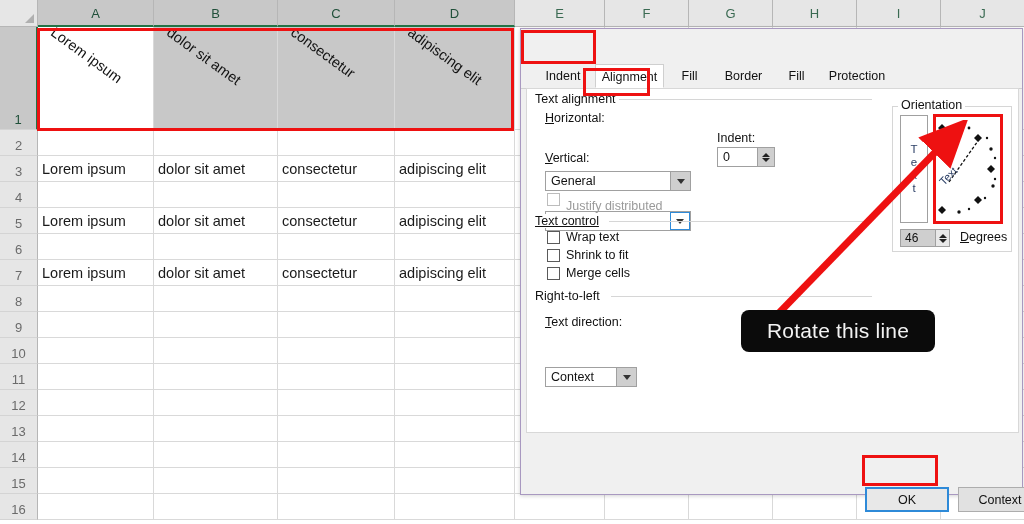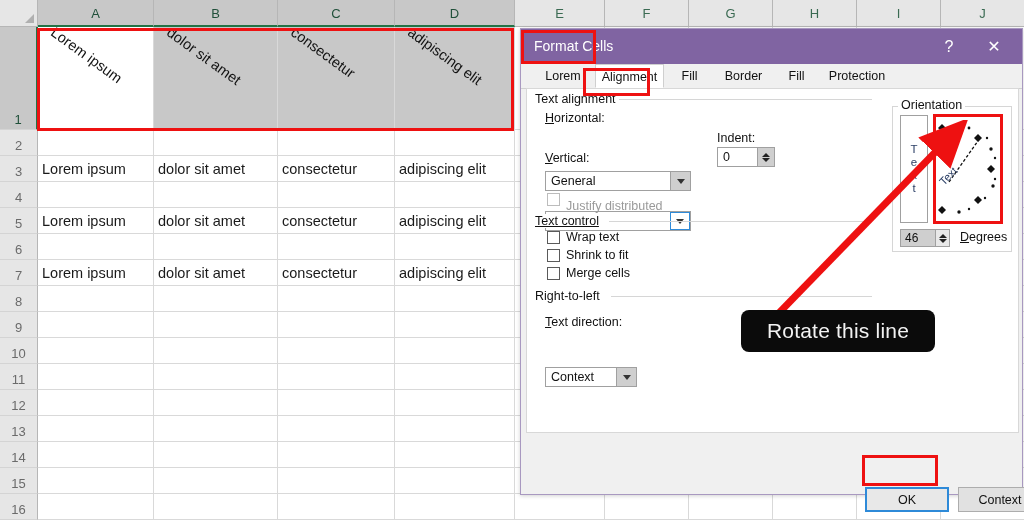--- a/index.html
+++ b/index.html
@@ -352,28 +352,23 @@
         <div class="gcell" style="width: 84px;"></div>
         <div class="gcell" style="width: 84px;"></div>
       </div>
     </div>
 
   <div class="annot" style="left:37px;top:28px;width:477px;height:103px;"></div>
 </div>
 
 <div id="dlg">
 
-  <div id="dlg-title">
-    <div class="t">Format Cells</div>
-    <div class="help">?</div>
-    <div class="close">✕</div>
-  </div>
 
   <div class="tabstrip" id="tabstrip">
-      <div class="tab" style="left: 10px; width: 64px;">Lorem</div>
+      <div class="tab" style="left: 10px; width: 64px;">Indent</div>
       <div class="tab active" style="left: 74px; width: 69px;">Alignment</div>
       <div class="tab" style="left: 143px; width: 51px;">Fill</div>
       <div class="tab" style="left: 194px; width: 57px;">Border</div>
       <div class="tab" style="left: 251px; width: 49px;">Fill</div>
       <div class="tab" style="left: 300px; width: 72px;">Protection</div>
     </div>
 
   <div class="panel">
 
     <div class="grp-label" style="left:8px;top:3px;">Text alignment</div>

